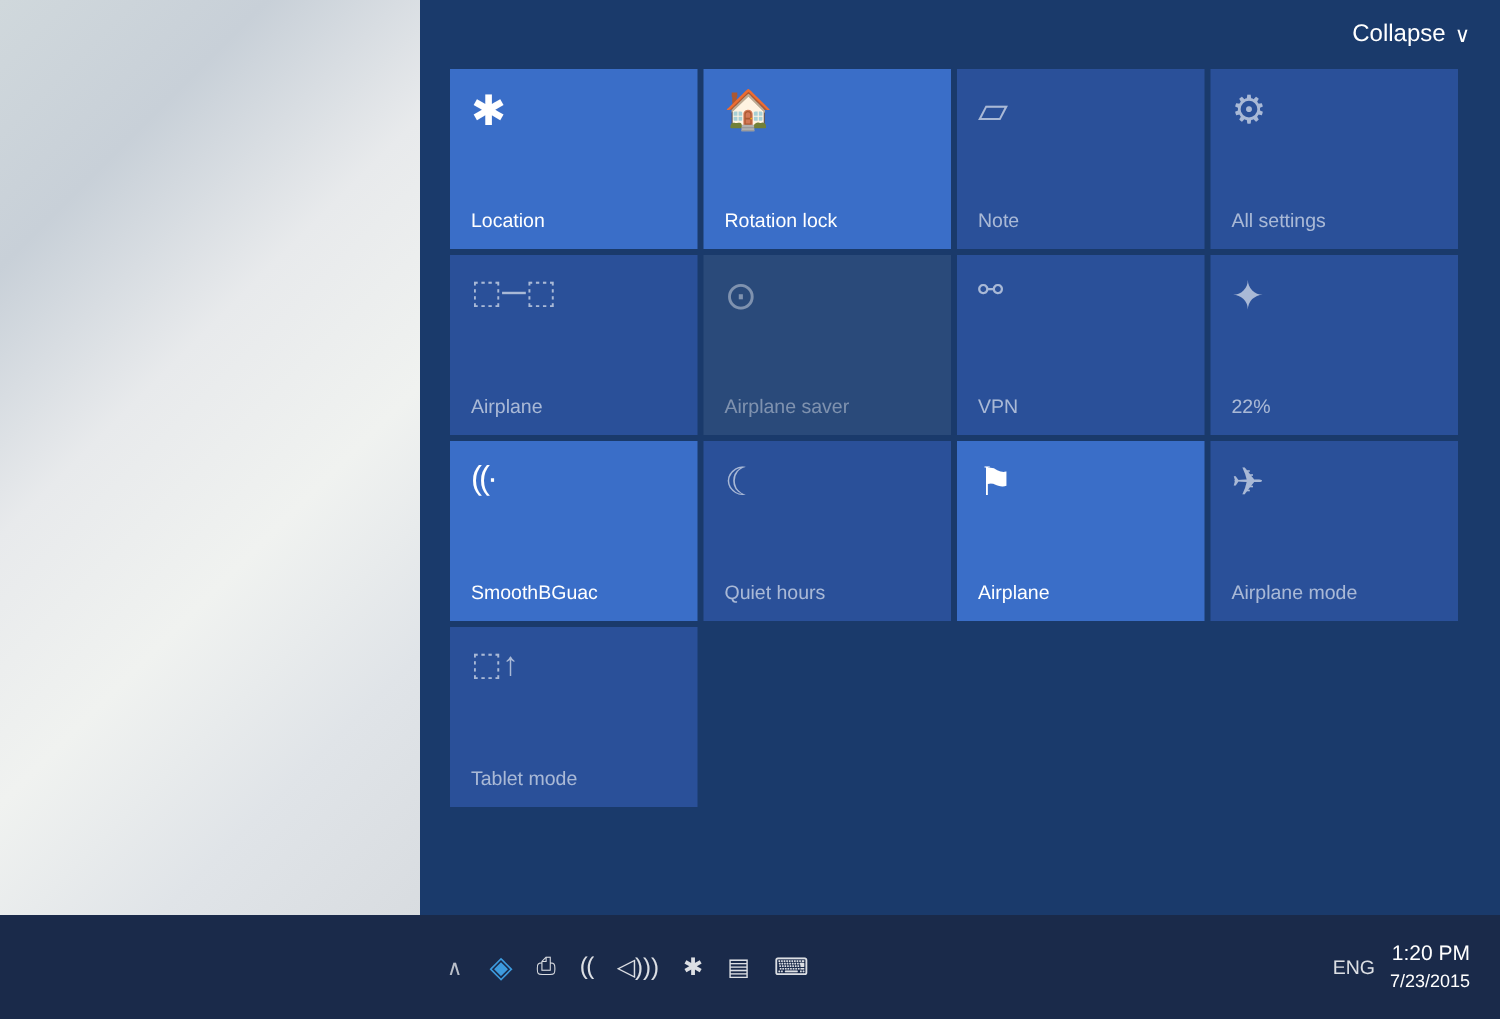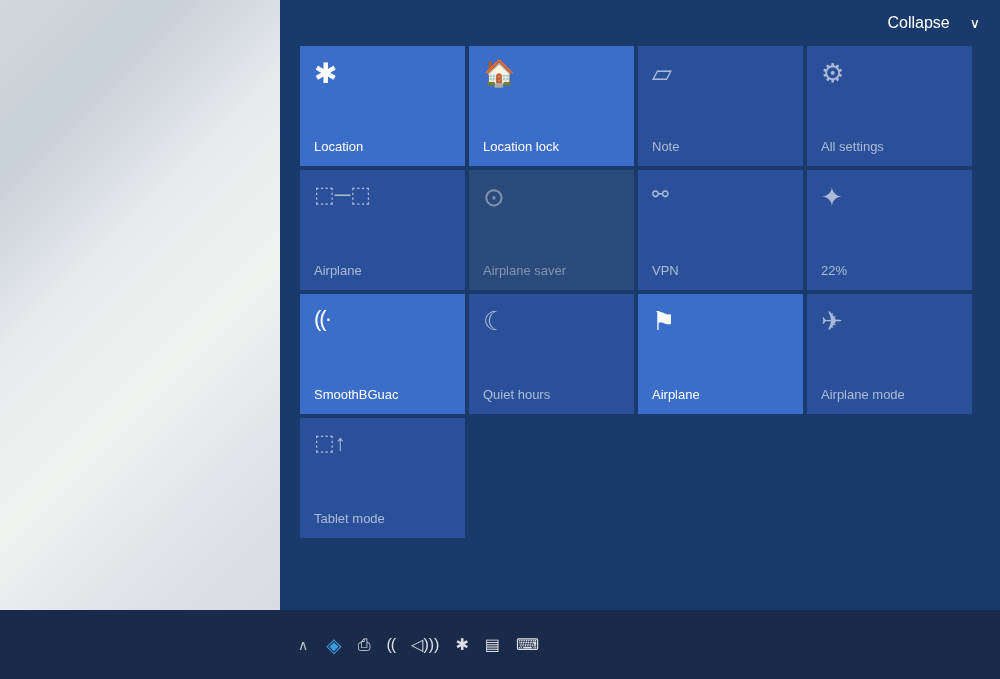--- a/index.html
+++ b/index.html
@@ -38,21 +38,21 @@
       align-items: center;
       padding: 14px 20px 10px 20px;
       color: white;
       font-size: 16px;
       font-weight: 300;
     }
 
     .collapse-text {
       display: flex;
       align-items: center;
-      gap: 20px;
+      gap: 6px;
       cursor: pointer;
     }
 
     .chevron {
       font-size: 14px;
     }
 
     
     .tiles-grid {
       display: grid;
@@ -180,21 +180,21 @@
 
   <div class="tiles-grid">
 
     <div class="tile active">
       <span class="tile-icon" style="font-size:28px;">✱</span>
       <span class="tile-label">Location</span>
     </div>
 
     <div class="tile active">
       <span class="tile-icon" style="font-size:26px;">🏠</span>
-      <span class="tile-label">Location lock</span>
+      <span class="tile-label">Rotation lock</span>
     </div>
 
     <div class="tile inactive">
       <span class="tile-icon">▱</span>
       <span class="tile-label">Note</span>
     </div>
 
     <div class="tile inactive">
       <span class="tile-icon">⚙</span>
       <span class="tile-label">All settings</span>
@@ -255,14 +255,21 @@
     <span class="taskbar-icon taskbar-chevron">∧</span>
     <span class="taskbar-icon" style="font-size:20px; color: #3d9bde;">◈</span>
     <span class="taskbar-icon" style="font-size:16px;">⎙</span>
     <span class="taskbar-icon" style="font-size:16px; letter-spacing:-1px;">((</span>
     <span class="taskbar-icon" style="font-size:16px;">◁)))</span>
     <span class="taskbar-icon" style="font-size:16px;">✱</span>
     <span class="taskbar-icon" style="font-size:16px;">▤</span>
     <span class="taskbar-icon" style="font-size:16px;">⌨</span>
   </div>
 
+  <div class="taskbar-right">
+    <span class="eng-label">ENG</span>
+    <div class="clock">
+      <div class="clock-time">1:20 PM</div>
+      <div class="clock-date">7/23/2015</div>
+    </div>
+  </div>
 
 </div>
 
 </body></html>

